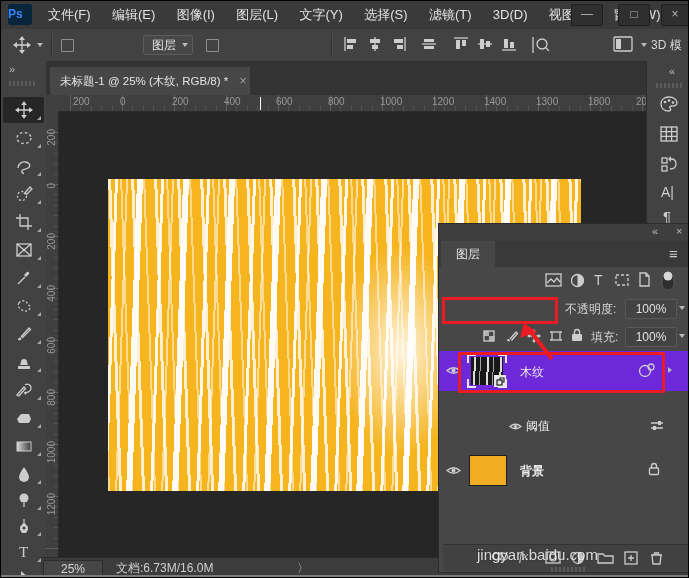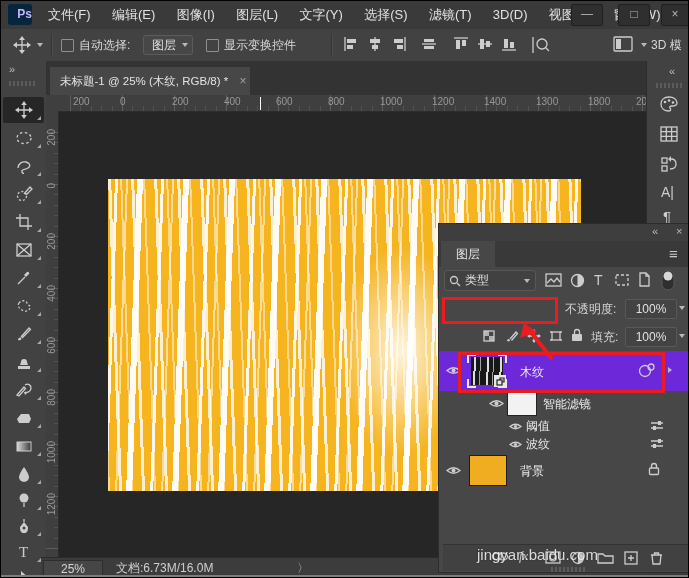--- a/index.html
+++ b/index.html
@@ -3,21 +3,21 @@
 <meta charset="utf-8">
 <style>
   html,body{margin:0;padding:0;background:#1b1b1b;}
   .app{position:relative;width:689px;height:578px;background:#3a3a3a;overflow:hidden;
        font-family:"Liberation Sans",sans-serif;color:#ddd;font-size:12px;
        border:1px solid #000;box-sizing:border-box;}
   .abs{position:absolute;}
   
   .menubar{left:0;top:0;width:689px;height:28px;background:#3a3a3a;border-bottom:1px solid #2a2a2a;}
   .ps-logo{left:7px;top:3px;width:24px;height:21px;background:#07253d;border-radius:3px;
-           color:#c4b5fd;font-size:12px;font-weight:bold;text-align:right;line-height:21px;}
+           color:#3b82f6;font-size:12px;font-weight:bold;text-align:left;line-height:21px;}
   .menu-item{top:0;height:28px;line-height:28px;color:#e2e2e2;font-size:13px;padding:0 9px;display:inline-block;}
   .menus{left:38px;top:0;height:28px;white-space:nowrap;}
   .winbtn{top:3px;width:30px;height:20px;background:#2f2f2f;border:1px solid #1f1f1f;border-radius:2px;
           color:#b5b5b5;text-align:center;line-height:18px;font-size:12px;}
   
   .optionsbar{left:0;top:28px;width:689px;height:32px;background:#424242;border-bottom:1px solid #222;}
   .opt-sep{top:5px;width:1px;height:22px;background:#333;border-right:1px solid #4e4e4e;}
   .checkbox{top:10px;width:11px;height:11px;border:1px solid #909090;background:transparent;border-radius:1px;}
   .opt-label{top:0;height:32px;line-height:32px;color:#d8d8d8;font-size:12px;}
   .opt-select{top:6px;height:18px;background:#474747;border:1px solid #5c5c5c;border-radius:3px;
@@ -139,27 +139,25 @@
           <path class="ic" d="M9 2v14M2 9h14"></path>
       <polygon class="icf" points="9,0 6,4 12,4"></polygon>
           <polygon class="icf" points="9,18 6,14 12,14"></polygon>
       <polygon class="icf" points="0,9 4,6 4,12"></polygon>
           <polygon class="icf" points="18,9 14,6 14,12"></polygon>
         </svg>
     </span>
     <span class="caret" style="left:36px;top:14px;"></span>
     <div class="abs opt-sep" style="left:50px;"></div>
     <div class="abs checkbox" style="left:60px;"></div>
-    <span class="abs opt-label" style="left:78px;">自动选择:</span>
     <div class="abs opt-select" style="left:142px;">
       <span>图层</span>
       <span class="caret" style="right:4px;top:7px;"></span>
     </div>
     <div class="abs checkbox" style="left:205px;"></div>
-    <span class="abs opt-label" style="left:223px;">显示变换控件</span>
     <div class="abs opt-sep" style="left:330px;"></div>
 
     <span class="abs opt-ic" style="left:342px;">
       <svg width="16" height="16">
           <path class="ic" d="M2 1v14"></path>
           <rect class="icf" x="4" y="3" width="9" height="4"></rect>
           <rect class="icf" x="4" y="9" width="6" height="4"></rect>
         </svg></span>
     <span class="abs opt-ic" style="left:366px;">
       <svg width="16" height="16">
@@ -410,28 +408,20 @@
     <div class="abs panel-headbar">
       <span class="abs chev-text" style="left:213px;top:1px;">«</span>
       <span class="abs" style="left:237px;top:1px;color:#bdbdbd;font-size:11px;">×</span>
     </div>
     <div class="abs panel-tabs">
       <div class="abs panel-tab">图层</div>
       <span class="abs hamburger" style="left:230px;top:4px;">≡</span>
     </div>
 
     <div class="abs frow">
-      <div class="abs type-field">
-        <svg class="abs" style="left:4px;top:3.5px;" width="12" height="12">
-            <circle class="ic" cx="5" cy="5" r="3.5"></circle>
-            <path class="ic" d="M8 8l3 3"></path>
-          </svg>
-        <span class="abs" style="left:20px;font-size:12px;">类型</span>
-        <span class="caret" style="right:5px;top:8px;"></span>
-      </div>
       <span class="abs" style="left:106px;top:6px;">
         <svg width="17" height="14">
             <rect class="ic" x="1" y="1" width="15" height="12"></rect>
             <path class="ic" d="M2 10l4-4 3 3 3-4 3 4"></path>
           </svg></span>
       <span class="abs" style="left:131px;top:6px;">
         <svg width="15" height="15">
             <circle class="ic" cx="7.5" cy="7.5" r="6"></circle>
             <path class="icf" d="M7.5 1.5a6 6 0 0 1 0 12z"></path>
           </svg></span>
@@ -524,68 +514,45 @@
         </div>
         <span class="abs lname" style="left:81px;top:13px;">木纹</span>
         <span class="abs" style="left:198px;top:11px;">
           <svg width="20" height="16">
               <circle class="ic" cx="8" cy="9" r="5.5"></circle>
               <circle class="ic" cx="14" cy="5" r="3"></circle>
             </svg></span>
         <span class="caret" style="left:228px;top:17px;transform:rotate(-90deg);"></span>
       </div>
 
-      <div class="abs" style="left:0;top:40px;width:250px;height:25px;">
-        <span class="abs eye" style="left:50px;top:7px;">
-          <svg width="15" height="11">
-              <path class="ic" d="M1 5.5Q7.5 0 14 5.5 7.5 11 1 5.5Z"></path>
-              <circle class="icf" cx="7.5" cy="5.5" r="2"></circle>
-            </svg></span>
-        <div class="abs" style="left:68px;top:1px;width:28px;height:22px;background:#f2f2f2;border:1px solid #222;"></div>
-        <span class="abs lname" style="left:104px;top:5px;">智能滤镜</span>
-      </div>
 
       <div class="abs" style="left:0;top:65px;width:250px;height:18px;">
         <span class="abs eye" style="left:70px;top:4px;">
           <svg width="13" height="9">
               <path class="ic" d="M1 4.5Q6.5 0 12 4.5 6.5 9 1 4.5Z"></path>
               <circle class="icf" cx="6.5" cy="4.5" r="1.6"></circle>
             </svg></span>
         <span class="abs lname" style="left:87px;top:2px;">阈值</span>
         <span class="abs" style="left:210px;top:3px;">
           <svg width="16" height="12">
               <path class="ic" d="M2 4h12M2 9h12"></path>
               <rect class="icf" x="9" y="2" width="3" height="4"></rect>
               <rect class="icf" x="4" y="7" width="3" height="4"></rect>
             </svg></span>
       </div>
 
-      <div class="abs" style="left:0;top:83px;width:250px;height:18px;">
-        <span class="abs eye" style="left:70px;top:4px;">
-          <svg width="13" height="9">
-              <path class="ic" d="M1 4.5Q6.5 0 12 4.5 6.5 9 1 4.5Z"></path>
-              <circle class="icf" cx="6.5" cy="4.5" r="1.6"></circle>
-            </svg></span>
-        <span class="abs lname" style="left:87px;top:2px;">波纹</span>
-        <span class="abs" style="left:210px;top:3px;">
-          <svg width="16" height="12">
-              <path class="ic" d="M2 4h12M2 9h12"></path>
-              <rect class="icf" x="9" y="2" width="3" height="4"></rect>
-              <rect class="icf" x="4" y="7" width="3" height="4"></rect>
-            </svg></span>
-      </div>
 
       <div class="abs" style="left:0;top:101px;width:250px;height:36px;">
         <span class="abs eye" style="left:7px;top:13px;">
           <svg width="15" height="11">
               <path class="ic" d="M1 5.5Q7.5 0 14 5.5 7.5 11 1 5.5Z"></path>
               <circle class="icf" cx="7.5" cy="5.5" r="2"></circle>
             </svg></span>
         <div class="abs" style="left:30px;top:3px;width:36px;height:29px;background:#f0ad21;border:1px solid #1f1f1f;"></div>
-        <span class="abs lname" style="left:81px;top:11px;">背景</span>
+        <span class="abs lname" style="left:81px;top:11px;font-weight:bold;">背景</span>
         <span class="abs" style="left:209px;top:10px;">
           <svg width="12" height="14">
               <rect class="ic" x="1.5" y="6" width="9" height="6.5" rx="1"></rect>
               <path class="ic" d="M3.5 6V4a2.5 2.5 0 0 1 5 0v2"></path>
             </svg></span>
       </div>
     </div>
 
     <div class="abs panel-bottom">
       <span class="pb-ic" style="left:48px;">

